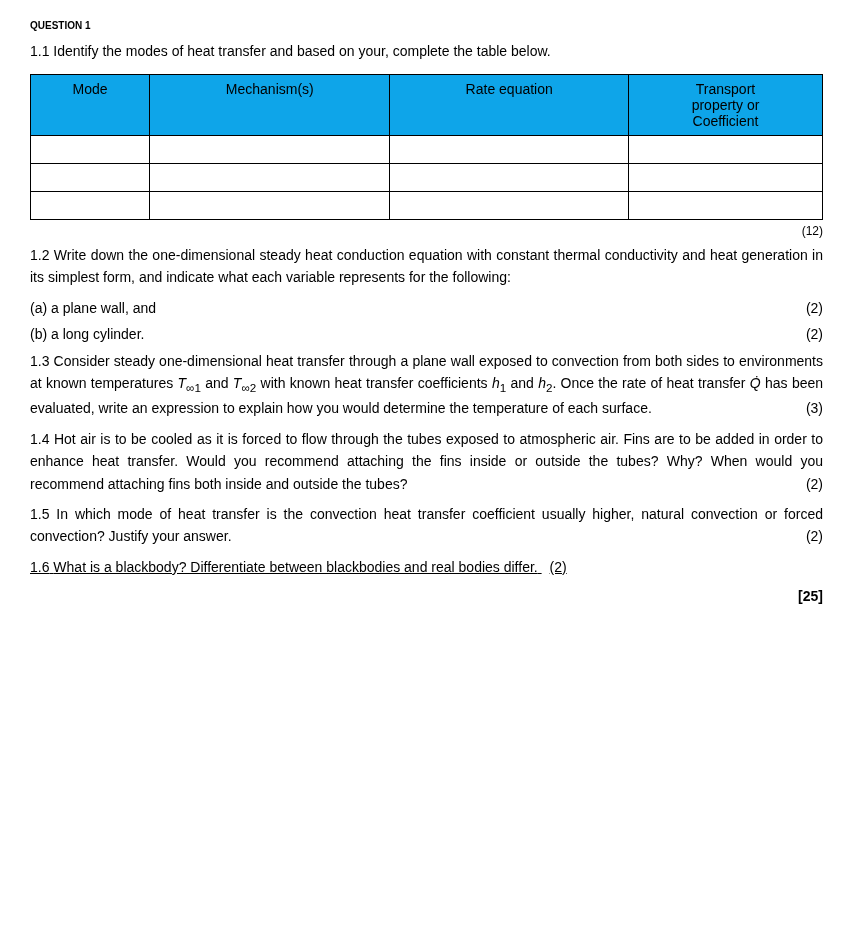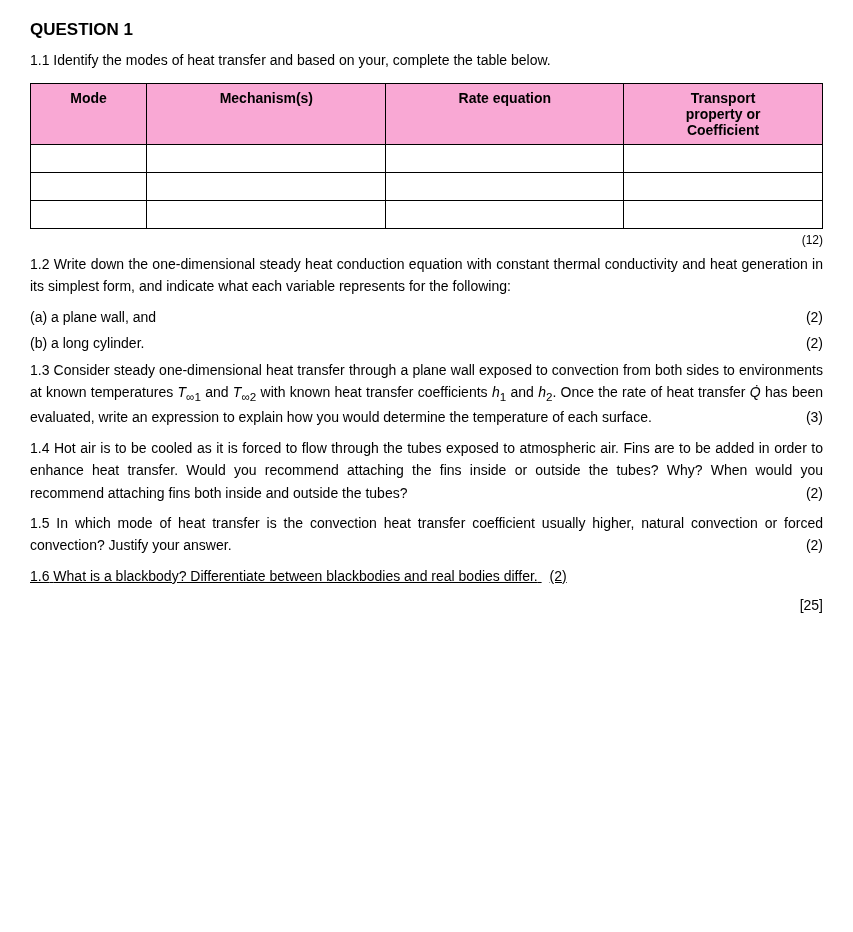--- a/index.html
+++ b/index.html
@@ -13,21 +13,21 @@
       font-family: Arial, sans-serif;
       font-size: 14px;
       color: #000000;
       padding: 20px 30px;
       max-width: 853px;
     }
 
     .question-title {
       font-weight: bold;
       margin-bottom: 10px;
-      font-size: 17px;
+      font-size: 10px;
     }
 
     .question-intro {
       margin-bottom: 12px;
       line-height: 1.5;
     }
 
     .heat-table {
       width: 100%;
       border-collapse: collapse;
@@ -36,22 +36,22 @@
 
     .heat-table th,
     .heat-table td {
       border: 1px solid #000000;
       padding: 6px 8px;
       vertical-align: top;
       font-size: 14px;
     }
 
     .heat-table th {
-      font-weight: bold;
-      background: #f9a8d4;
+      font-weight: normal;
+      background: #0ea5e9;
     }
 
     .heat-table td {
       height: 28px;
     }
 
     .marks {
       text-align: right;
       margin-bottom: 6px;
       font-size: 12px;
@@ -69,21 +69,21 @@
     }
 
     .sub-question-marks {
       min-width: 30px;
       text-align: right;
       padding-left: 8px;
     }
 
     .total-marks {
       text-align: right;
-      font-weight: normal;
+      font-weight: bold;
       margin-top: 10px;
       font-size: 14px;
     }
 
     .italic {
       font-style: italic;
     }
 
     .block-text {
       text-align: justify;

